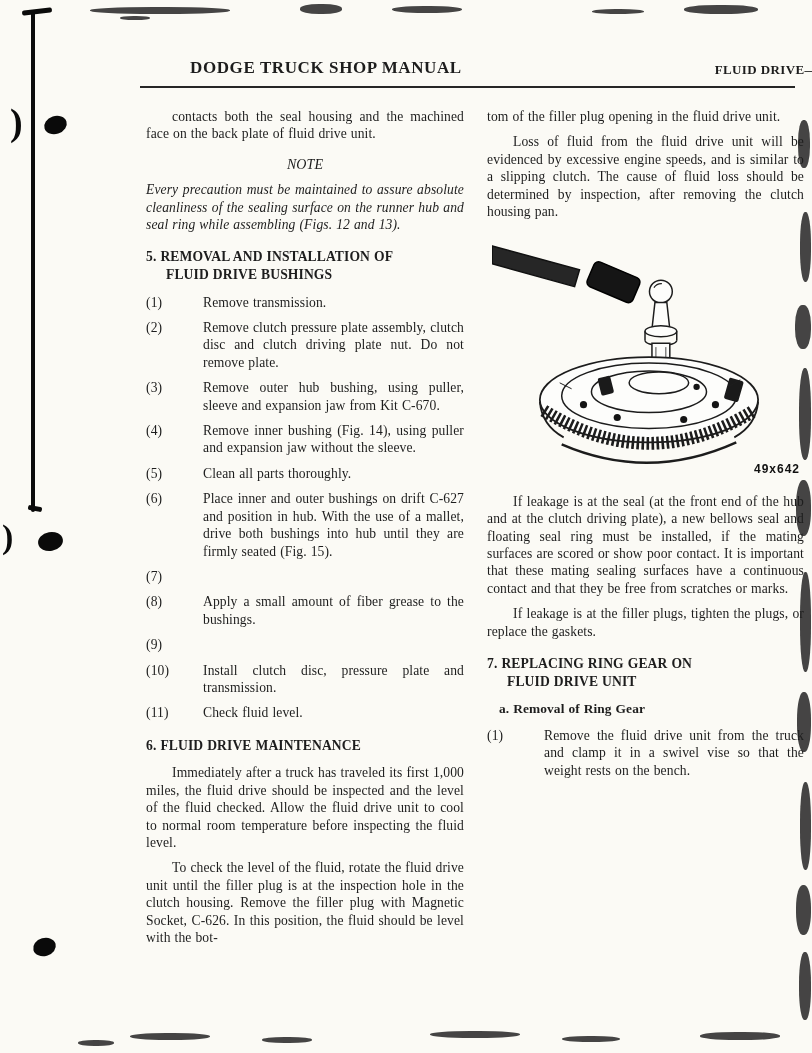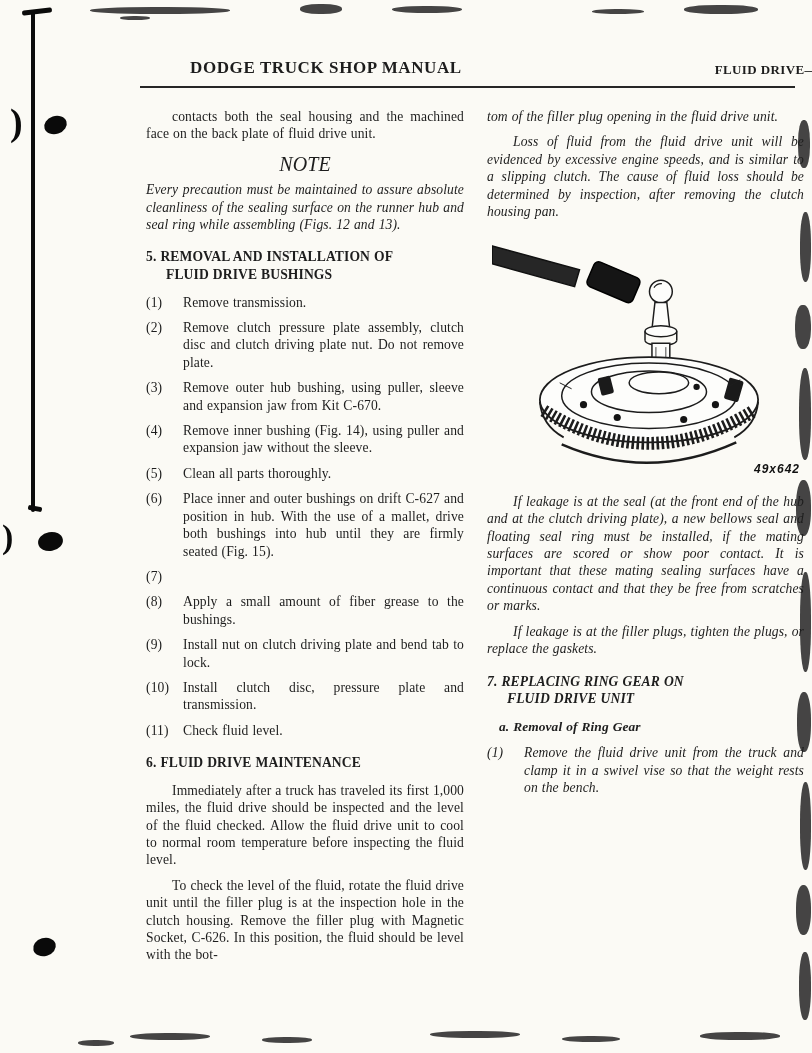--- a/index.html
+++ b/index.html
@@ -11,30 +11,30 @@
   
   .header{position:absolute;top:58px;left:146px;width:648px;
     display:flex;justify-content:space-between;align-items:flex-end;margin-left:44px;}
   .header-left{font-weight:bold;font-size:17px;letter-spacing:.6px;}
   .header-right{font-size:13px;font-weight:bold;letter-spacing:.4px;}
   .header-rule{position:absolute;top:86px;left:140px;width:655px;height:2px;background:#262626;}
   
   .col{position:absolute;top:108px;font-size:13.6px;line-height:17.4px;
     text-align:justify;word-spacing:.5px;letter-spacing:.1px;}
   .col-left{left:146px;width:318px;}
-  .col-right{left:487px;width:317px;font-style:italic;}
+  .col-right{left:487px;width:317px;}
   p.para{margin:0 0 8px;}
   .indent{text-indent:26px;}
-  .note-title{text-align:center;font-style:italic;margin:13px 0 8px;font-size:20px;}
+  .note-title{text-align:center;font-style:italic;margin:13px 0 8px;font-size:14px;}
   .note-body{font-style:italic;}
   .sec-heading{font-size:13.6px;font-weight:bold;margin:15px 0 10px;
     white-space:pre-line;padding-left:20px;text-indent:-20px;line-height:17.6px;}
   .step{display:flex;margin:0 0 8px;}
   .step-num{flex:0 0 37px;}
-  .step-text{flex:1;text-align:justify;}
+  .step-text{flex:1;text-align:justify;margin-left:20px;}
   .sub-heading{font-size:13.4px;font-weight:bold;margin:2px 0 9px 12px;}
   
   .figure{position:relative;margin:18px 0 2px;text-align:center;}
   .fig-code{position:absolute;right:4px;bottom:12px;
     font-family:"Liberation Sans",sans-serif;font-weight:bold;
     font-size:12px;letter-spacing:1px;color:#111;}
   .fig-caption{text-align:center;font-family:"Liberation Sans",sans-serif;
     font-size:11.5px;color:#222;margin:0 0 14px;}
   
   .artifact{position:absolute;background:#2c2c2c;border-radius:45%;
@@ -130,21 +130,20 @@
       </div>
       <div class="step">
         <span class="step-num">(7)</span>
       </div>
       <div class="step">
         <span class="step-num">(8)</span>
         <span class="step-text">Apply a small amount of fiber grease to the bushings.</span>
       </div>
       <div class="step">
         <span class="step-num">(9)</span>
-        <span class="step-text">Install nut on clutch driving plate and bend tab to lock.</span>
       </div>
       <div class="step">
         <span class="step-num">(10)</span>
         <span class="step-text">Install clutch disc, pressure plate and transmission.</span>
       </div>
       <div class="step">
         <span class="step-num">(11)</span>
         <span class="step-text">Check fluid level.</span>
       </div>
     </div>

